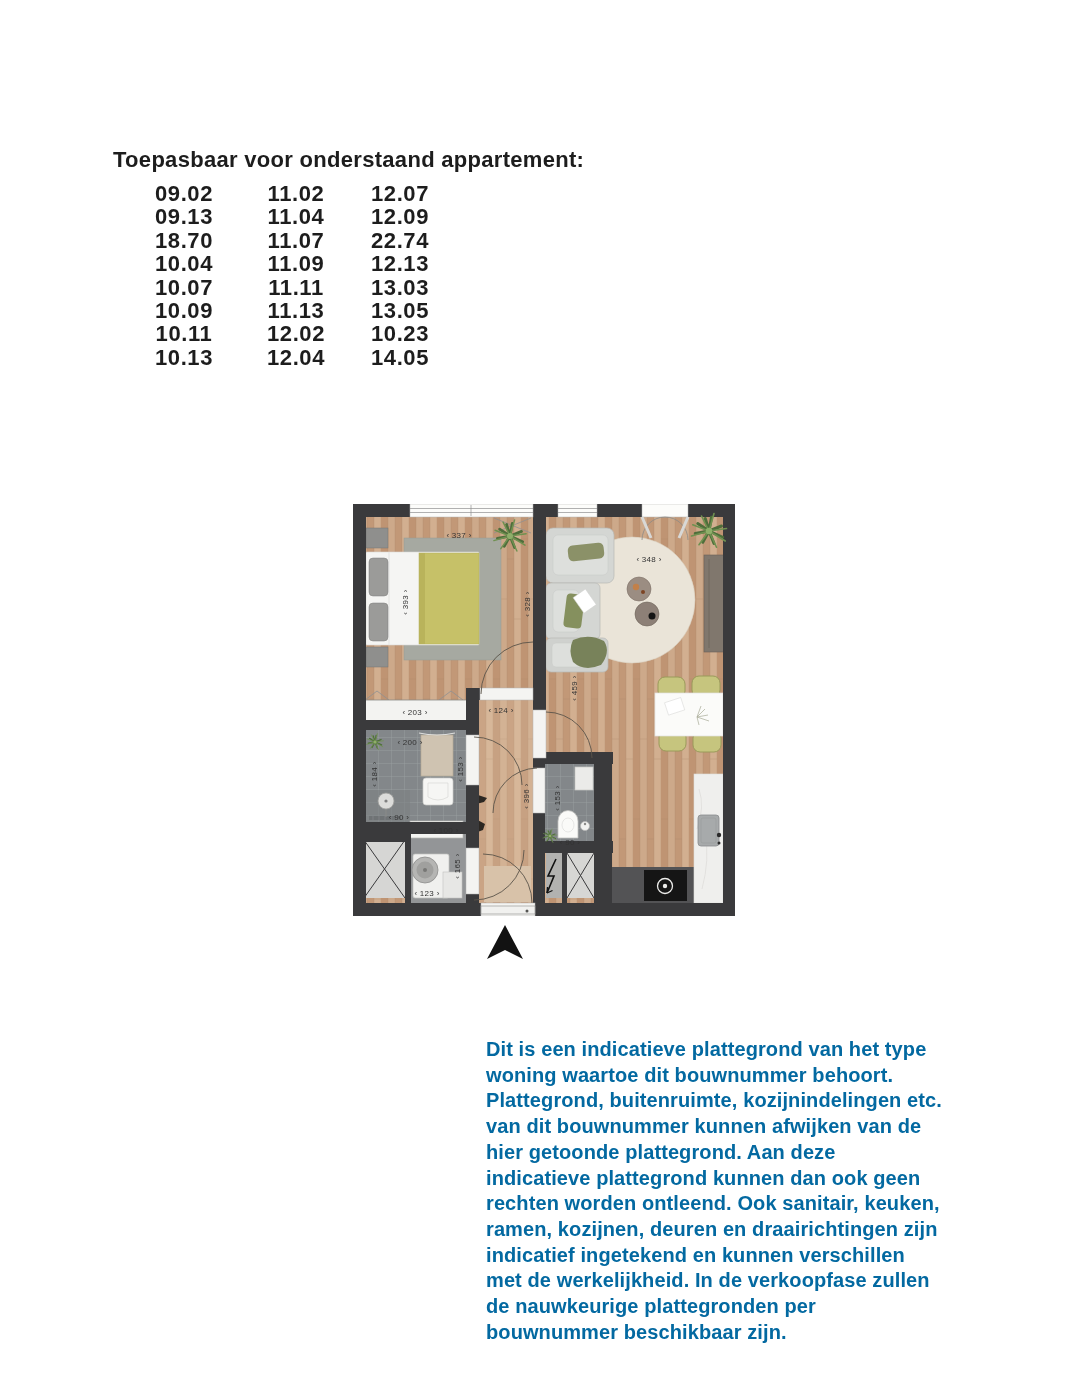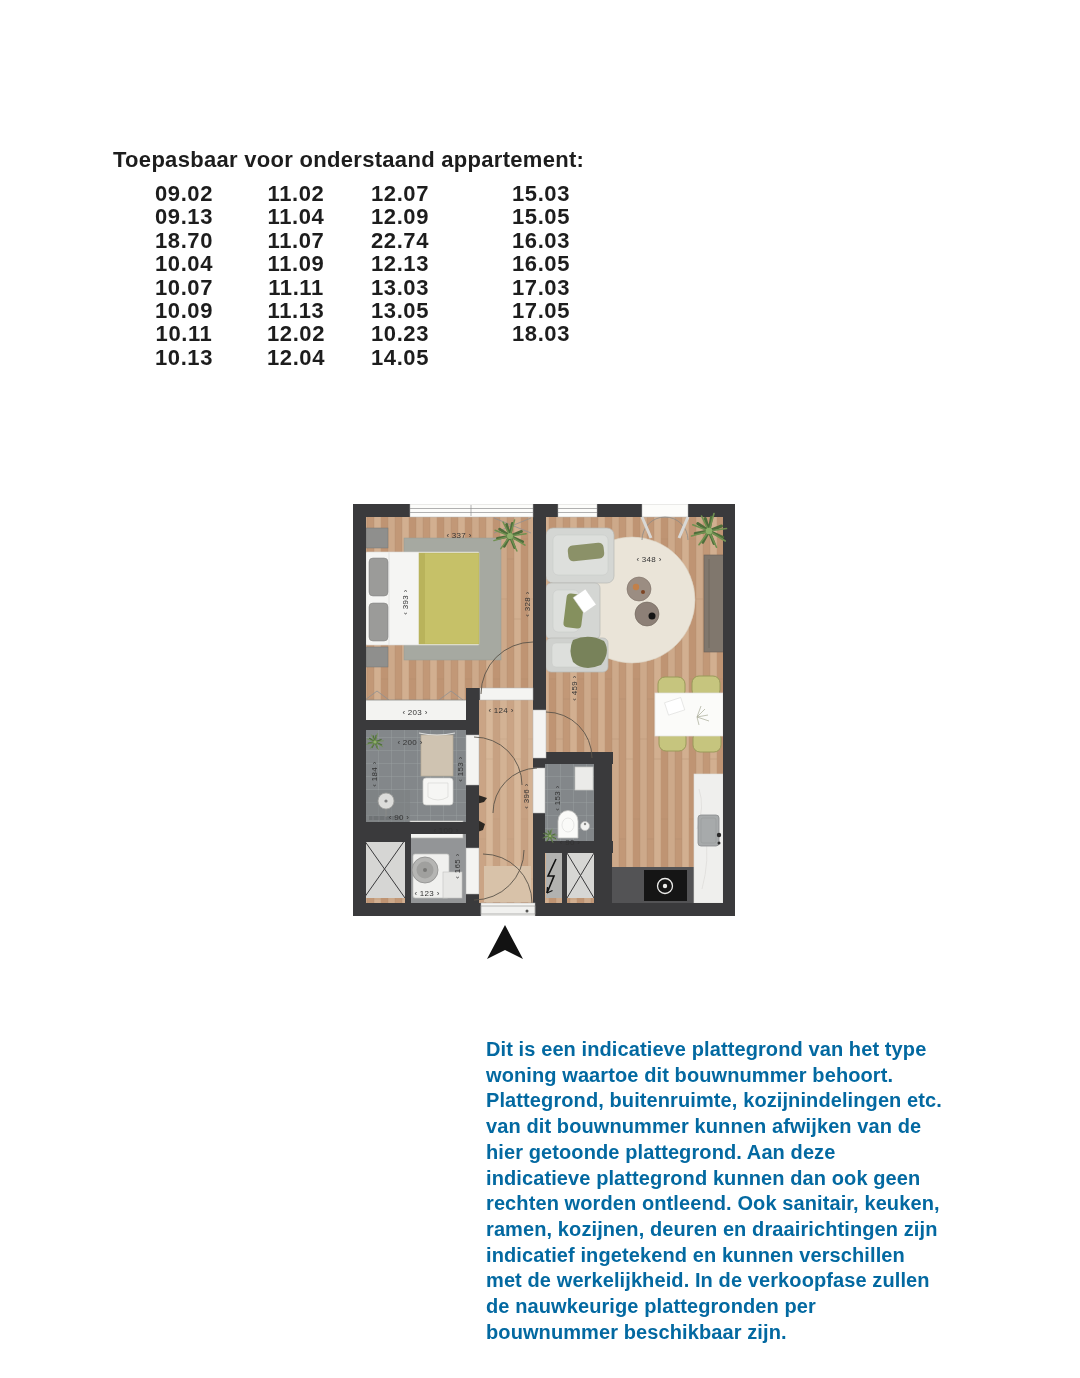--- a/index.html
+++ b/index.html
@@ -53,29 +53,20 @@
       <div class="apt-col">
         <div class="apt-cell">12.07</div>
         <div class="apt-cell">12.09</div>
         <div class="apt-cell">22.74</div>
         <div class="apt-cell">12.13</div>
         <div class="apt-cell">13.03</div>
         <div class="apt-cell">13.05</div>
         <div class="apt-cell">10.23</div>
         <div class="apt-cell">14.05</div>
       </div>
-      <div class="apt-col">
-        <div class="apt-cell">15.03</div>
-        <div class="apt-cell">15.05</div>
-        <div class="apt-cell">16.03</div>
-        <div class="apt-cell">16.05</div>
-        <div class="apt-cell">17.03</div>
-        <div class="apt-cell">17.05</div>
-        <div class="apt-cell">18.03</div>
-      </div>
     </div>
 
   <div class="plan">
   <svg width="382" height="412" viewBox="0 0 382 412">
     <defs>
       <pattern id="pw" width="28" height="140" patternUnits="userSpaceOnUse">
         <rect width="28" height="140" fill="#c79f80"></rect>
         <rect x="0" width="7" height="140" fill="#bf9473"></rect>
         <rect x="7" width="7" height="140" fill="#cda98a"></rect>
         <rect x="14" width="7" height="140" fill="#c29877"></rect>

